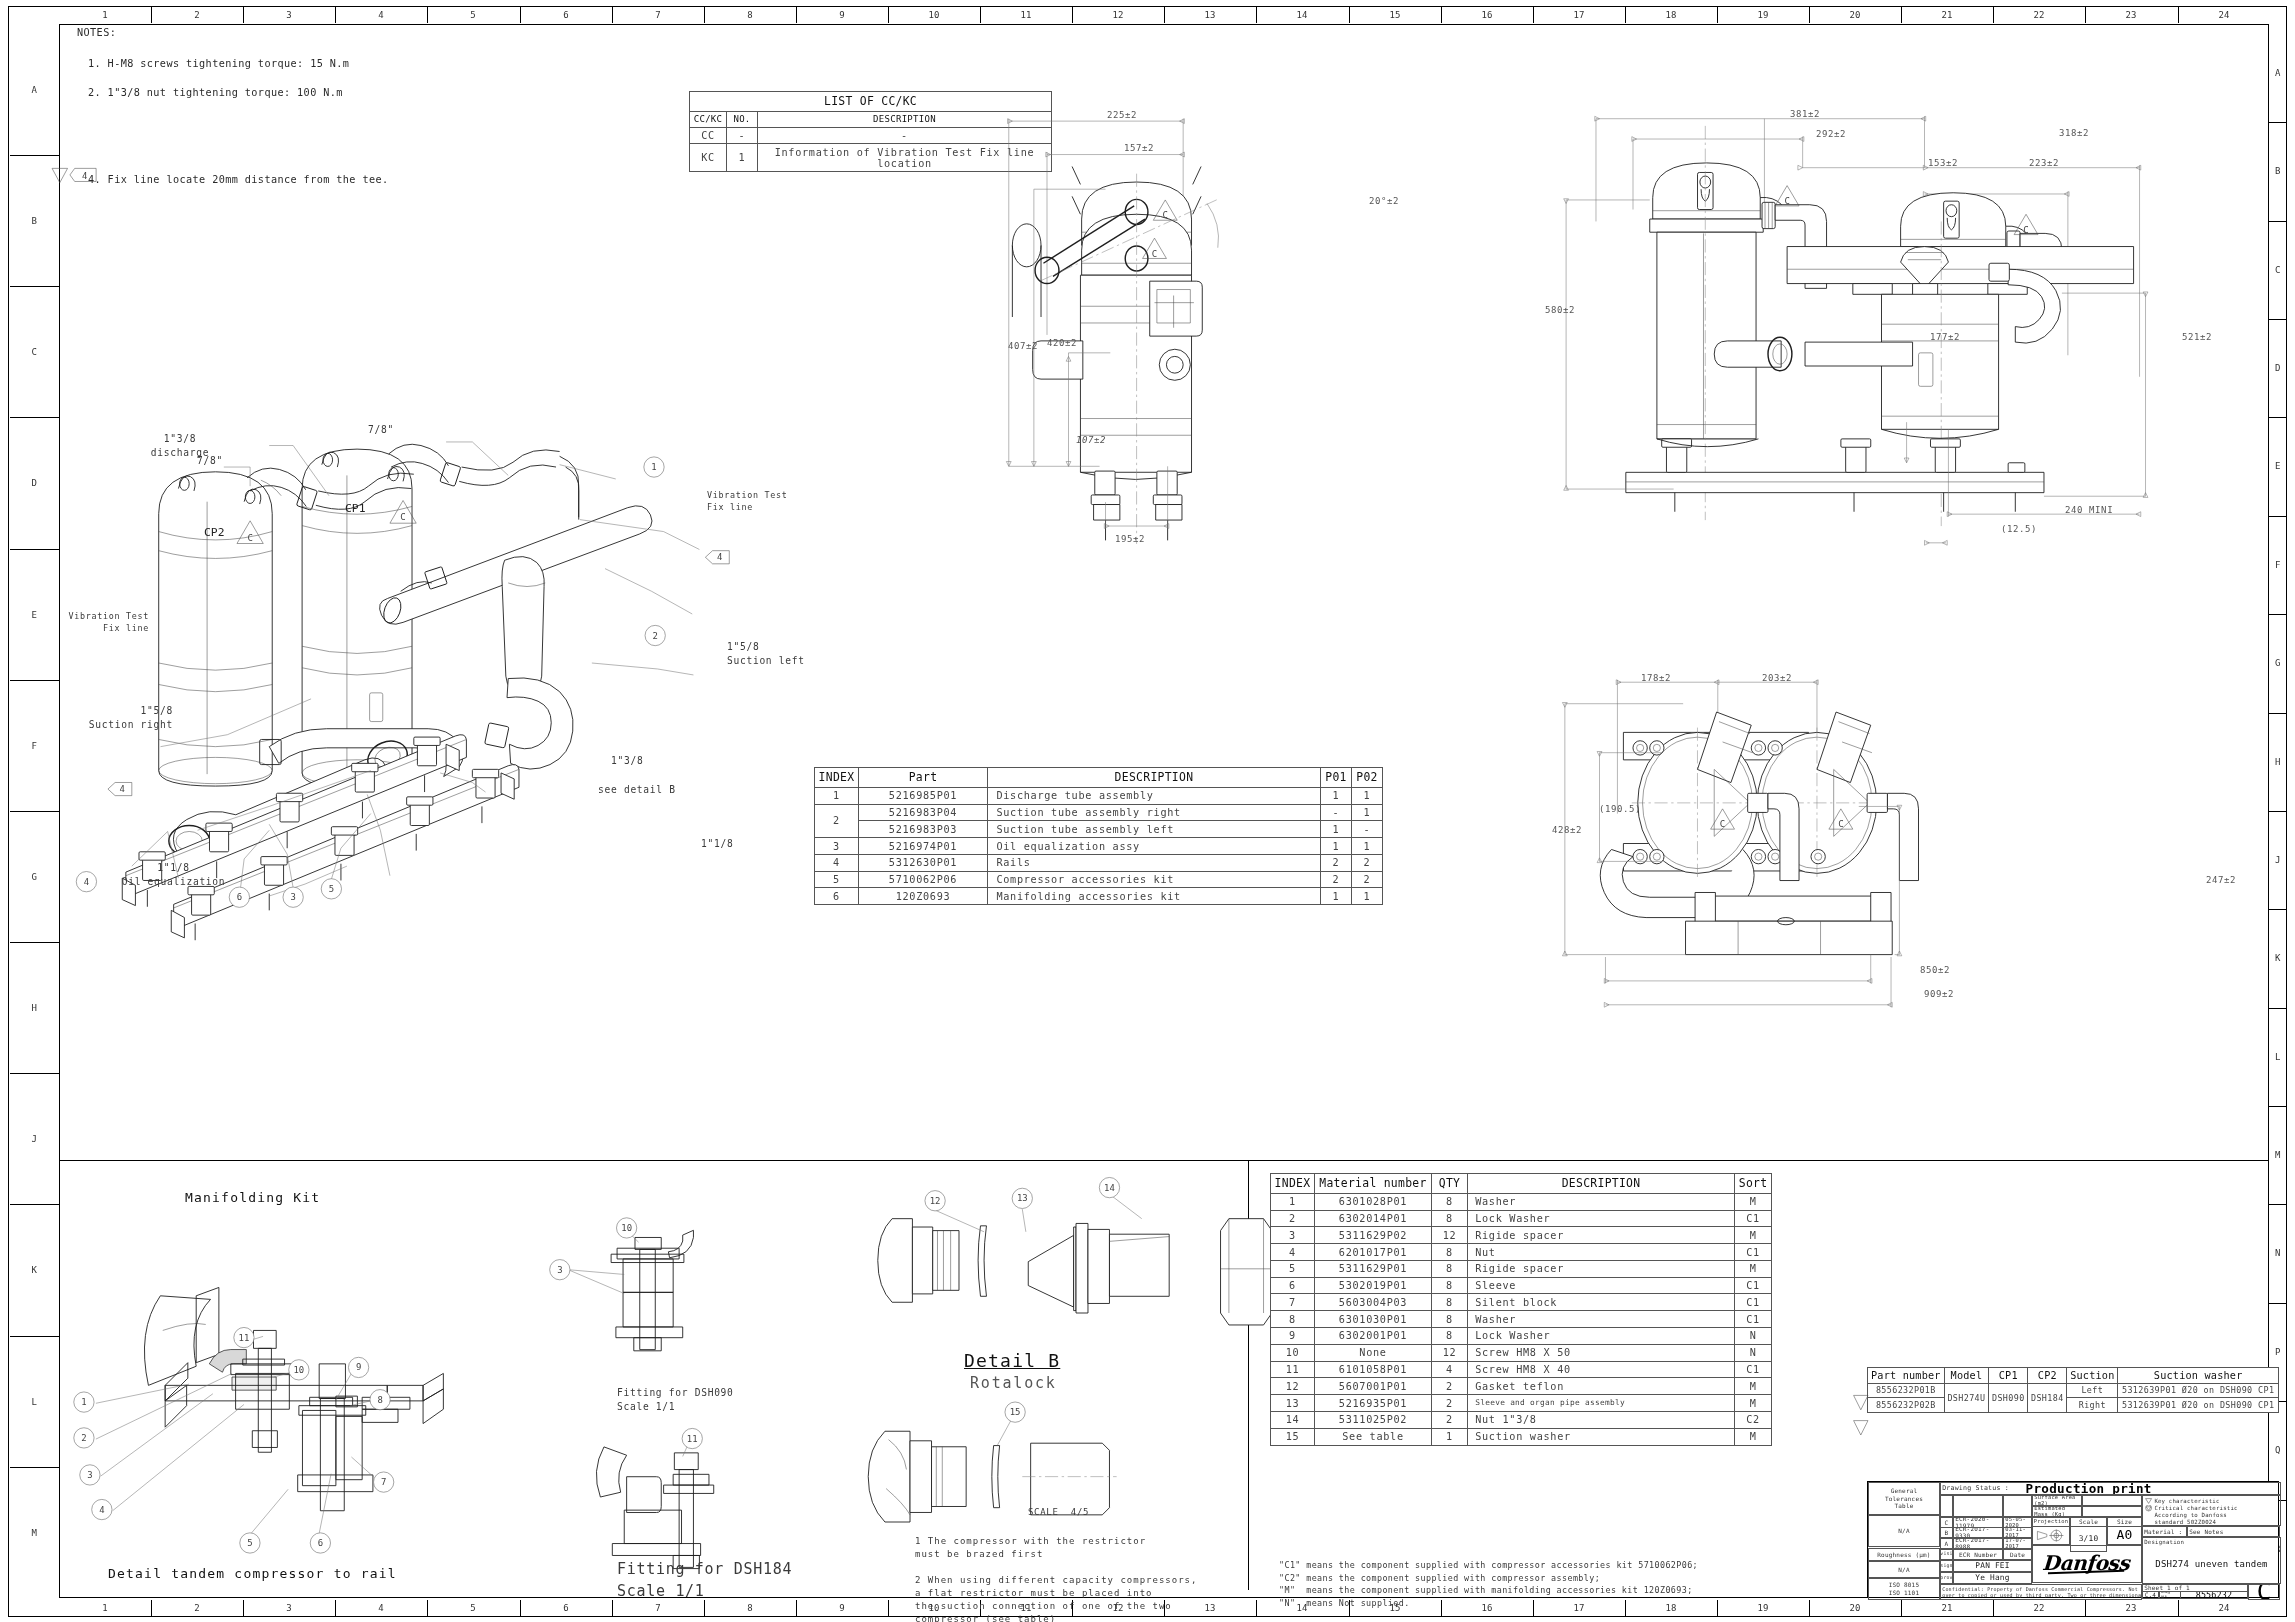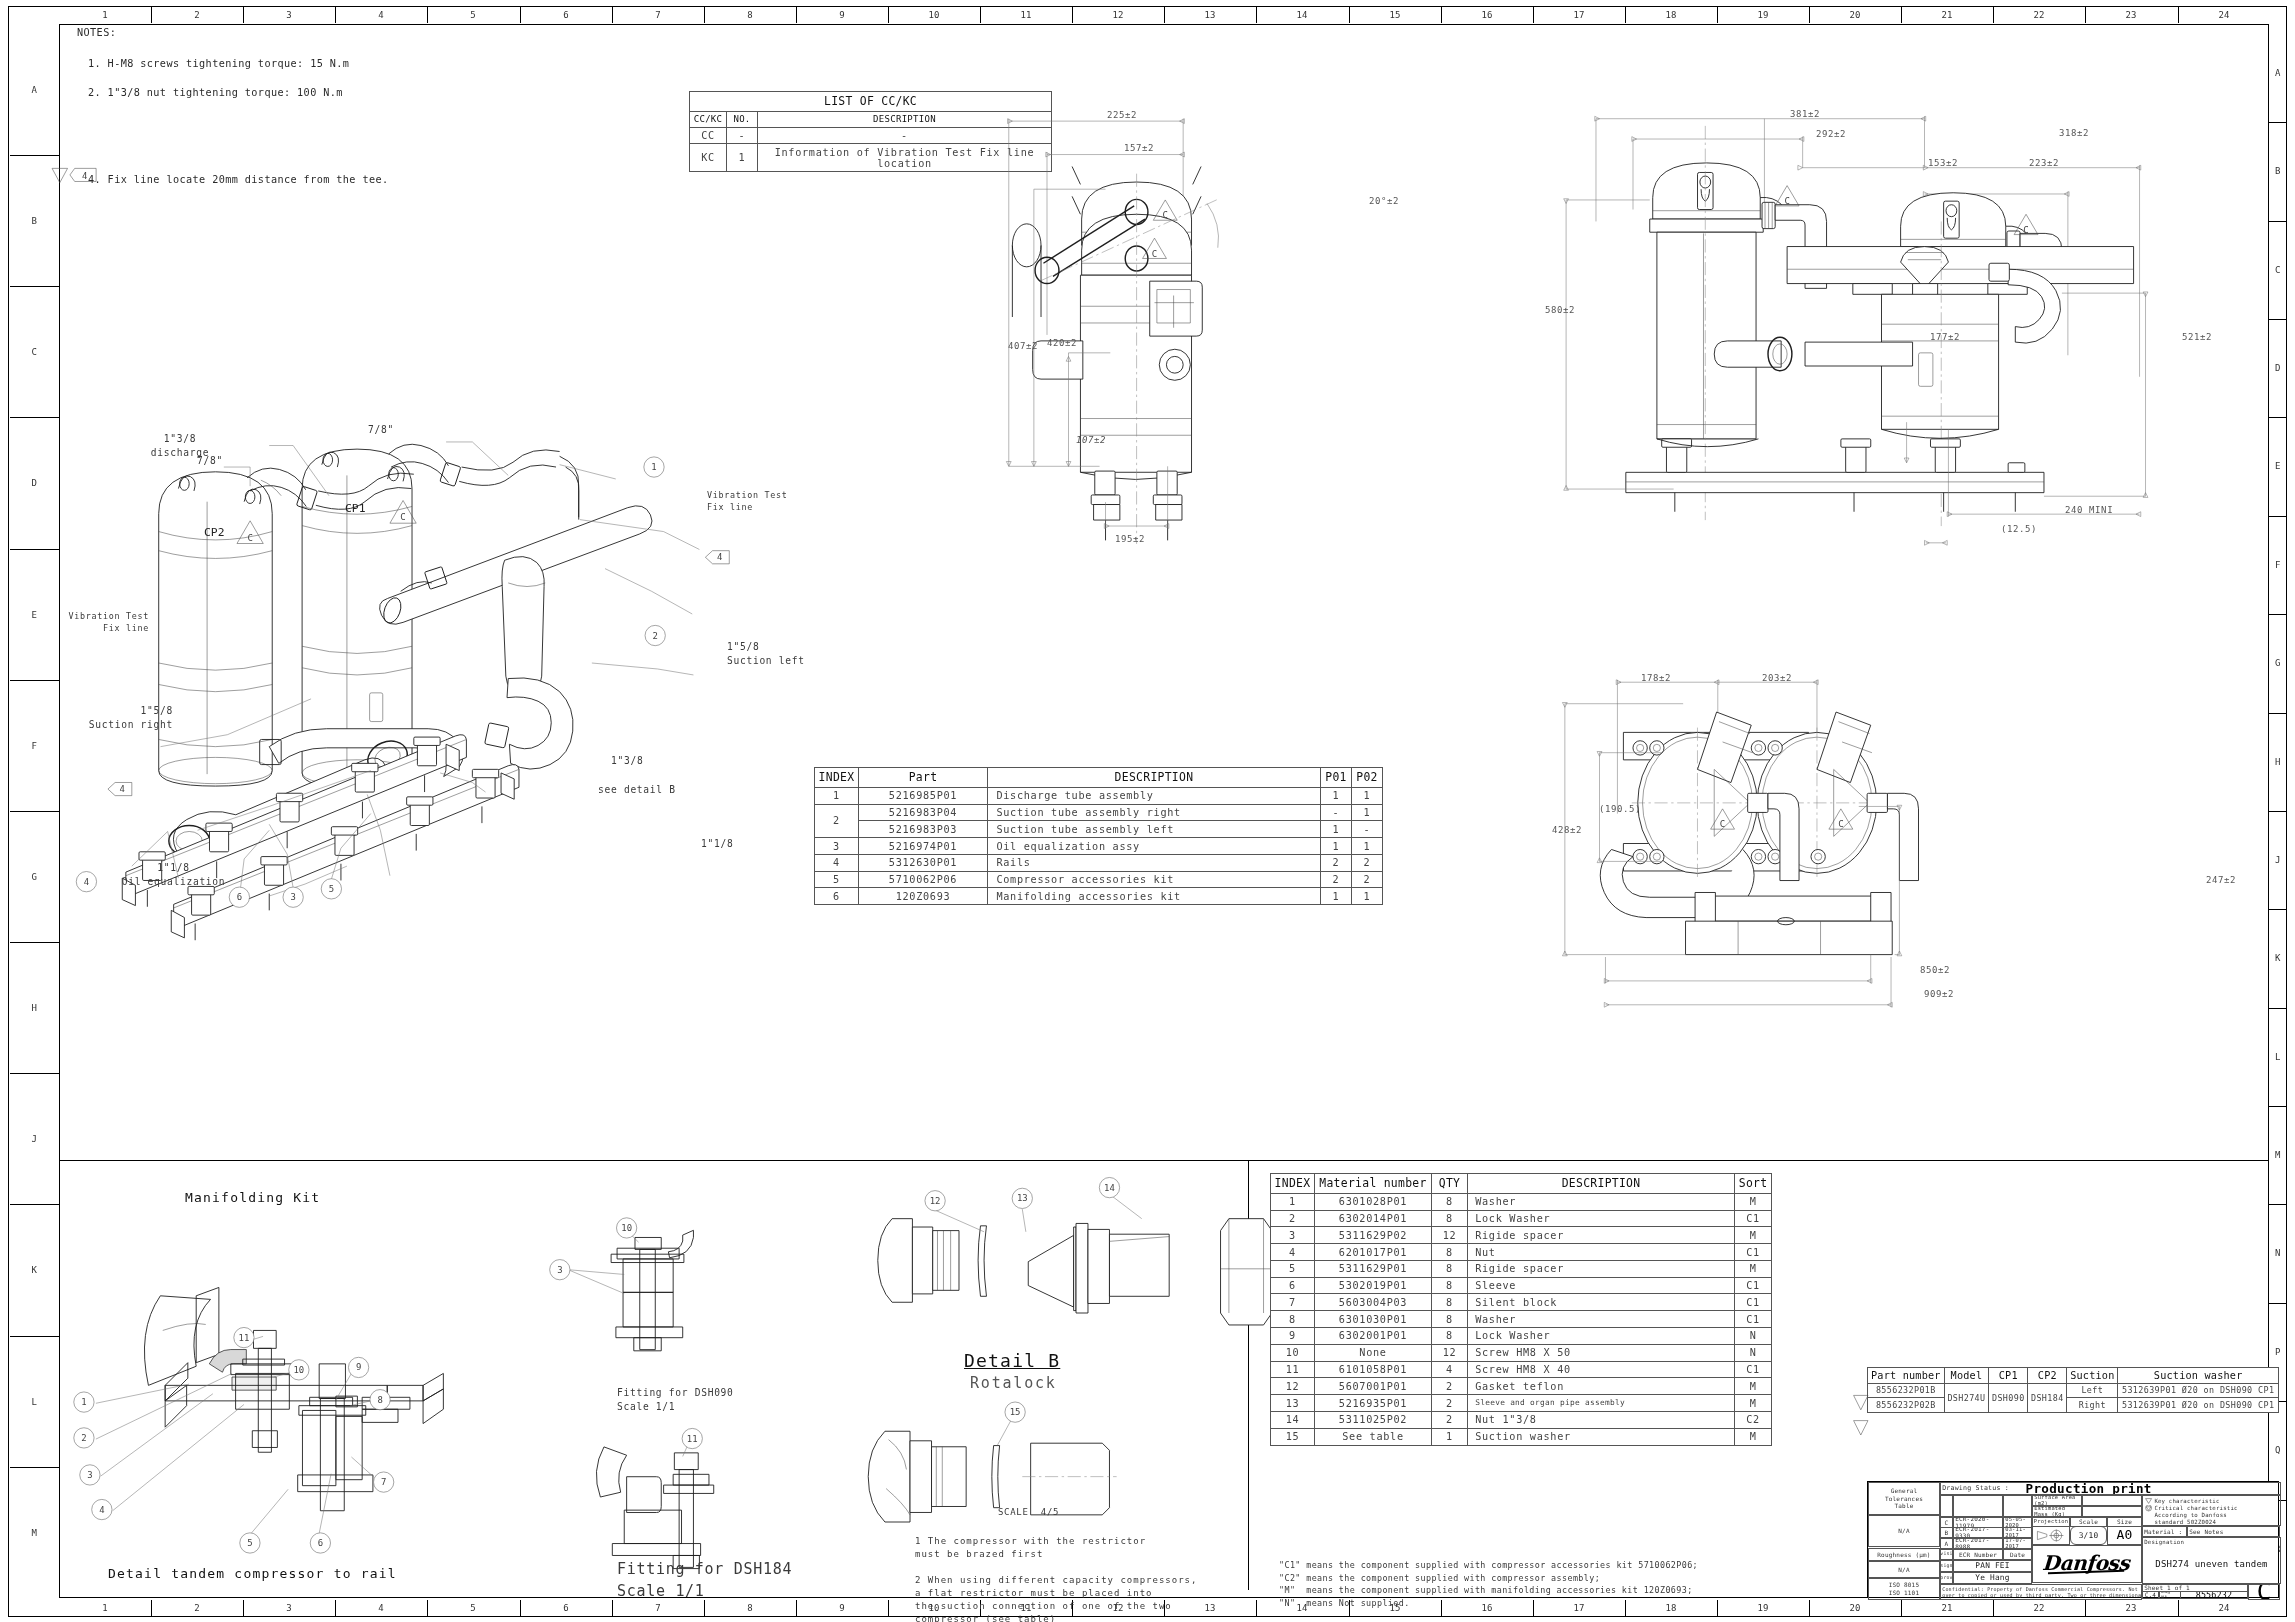--- a/index.html
+++ b/index.html
@@ -1023,21 +1023,21 @@
     <path class="ctr" d="M270,480 L428,480"></path>
     <g class="leader">
         <path d="M252,384 L228,428"></path>
       </g>
     <circle class="balloon" cx="258" cy="372" r="17"></circle>
       <text class="balloon-t" x="258" y="372">15</text>
   </svg>
 
   <div class="sec-title" style="left:964px; top:1350px; font-size:18px; text-decoration:underline;">Detail  B</div>
   <div class="sec-sub" style="left:970px; top:1374px;">Rotalock</div>
-  <div class="lbl" style="left:998px; top:1506px; font-size:9px;">SCALE  4/5</div>
+  <div class="lbl" style="left:1028px; top:1506px; font-size:9px;">SCALE  4/5</div>
   <div class="lbl" style="left:915px; top:1535px; font-size:9px; letter-spacing:1px;">1 The compressor with the restrictor
 must be brazed first
 
 2 When using different capacity compressors,
 a flat restrictor must be placed into
 the suction connection of one of the two
 compressor (see table)</div>
 
   <table class="dwg" id="bom-tbl">
     <tbody>
@@ -1249,21 +1249,21 @@
     <div class="tb-cell tb-b" style="left:239px; top:35px; width:35px; height:9.6px; display:flex; align-items:center; justify-content:center; font-size:6px;">Size</div>
 
     <div class="tb-cell tb-b" style="left:164px; top:44px; width:38px; height:19px; display:flex; align-items:center; justify-content:center;">
       <svg width="32" height="13" viewBox="0 0 54 22">
         <path class="lnt" d="M4,4 L20,9 L20,13 L4,18 Z"></path>
         <circle class="lnt" cx="36" cy="11" r="9"></circle>
         <circle class="lnt" cx="36" cy="11" r="4"></circle>
         <path class="lnt" d="M24,11 L48,11 M36,1 L36,21"></path>
       </svg>
     </div>
-    <div class="tb-cell tb-b tb-mid" style="left:202px; top:44px; width:37px; height:19px; display:flex; align-items:center; justify-content:center;border-radius:6px;">3/10</div>
+    <div class="tb-cell tb-b tb-mid" style="left:202px; top:44px; width:37px; height:26px; display:flex; align-items:center; justify-content:center;">3/10</div>
     <div class="tb-cell tb-b tb-big" style="left:239px; top:44px; width:35px; height:19px; display:flex; align-items:center; justify-content:center;">A0</div>
 
     <div class="tb-cell tb-b" style="left:164px; top:63px; width:110px; height:38px; display:flex; align-items:center; justify-content:center;">
       <span class="danfoss danfoss-wrap">Danfoss</span>
     </div>
 
     <div class="tb-cell tb-b" style="left:274px; top:13px; width:139px; height:31px; padding:1.8px 2.4px;">
       <div style="display:flex; align-items:center; gap:1.8px;">
         <svg width="7.2" height="6" viewBox="0 0 12 10">
             <polygon class="lnt" points="1,1 11,1 6,9"></polygon>

